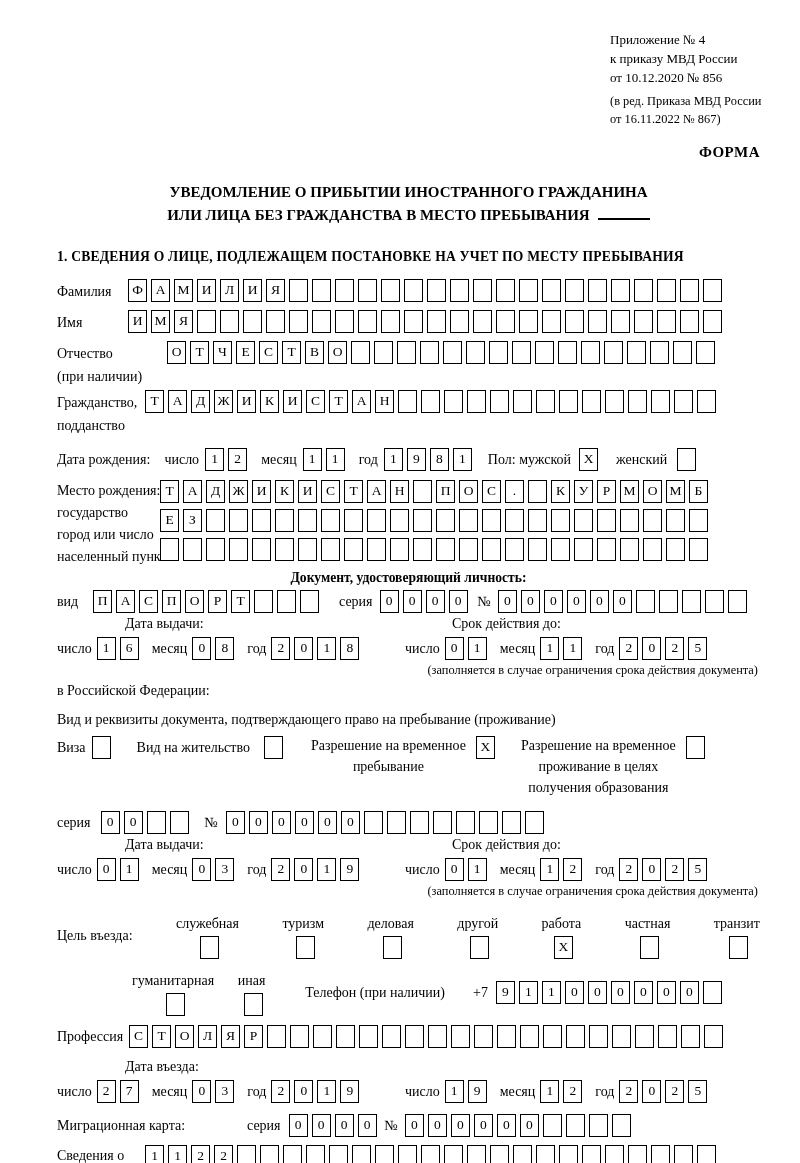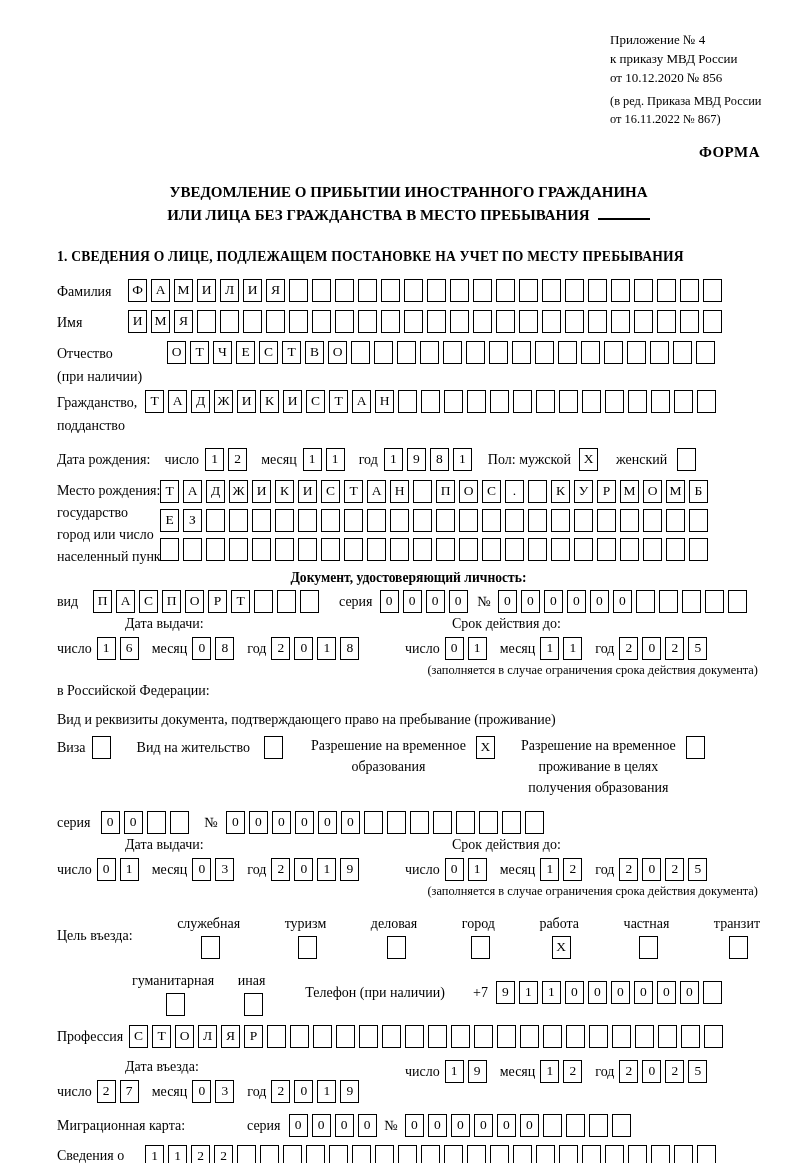--- a/index.html
+++ b/index.html
@@ -407,21 +407,21 @@
     </span>
     <span class="opt" style="margin-left:22px;">
       <span class="lab">Вид на жительство</span>
       <span class="cells" style="margin-left:14px;">
           <span class="cell"></span>
         </span>
     </span>
     <span class="opt" style="margin-left:24px;">
       <span class="optlines">
         <span>Разрешение на временное</span><br>
-        <span>образования</span>
+        <span>пребывание</span>
       </span>
       <span class="cells">
           <span class="cell">X</span>
         </span>
     </span>
     <span class="opt" style="margin-left:22px;">
       <span class="optlines">
         <span>Разрешение на временное</span><br>
         <span>проживание в целях</span><br>
         <span>получения образования</span>
@@ -521,21 +521,21 @@
           <span class="cell"></span>
         </span>
     </span>
     <span class="pur">
       <span class="lab">деловая</span>
       <span class="cells">
           <span class="cell"></span>
         </span>
     </span>
     <span class="pur">
-      <span class="lab">город</span>
+      <span class="lab">другой</span>
       <span class="cells">
           <span class="cell"></span>
         </span>
     </span>
     <span class="pur">
       <span class="lab">работа</span>
       <span class="cells">
           <span class="cell">X</span>
         </span>
     </span>
@@ -607,21 +607,21 @@
         <span class="cell"></span>
         <span class="cell"></span>
         <span class="cell"></span>
         <span class="cell"></span>
         <span class="cell"></span>
         <span class="cell"></span>
         <span class="cell"></span>
       </span>
   </div>
 
-  <div class="dates" style="margin-top:8px;">
+  <div class="dates" style="margin-top:8px;align-items:flex-end;">
     <div class="dcol-l">
       <div class="dhead" style="padding-left:68px;">Дата въезда:</div>
       <div class="dbody dgrp">
         <span class="lab">число</span>
         <span class="cells">
             <span class="cell">2</span>
             <span class="cell">7</span>
           </span>
         <span class="lab">месяц</span>
         <span class="cells">

